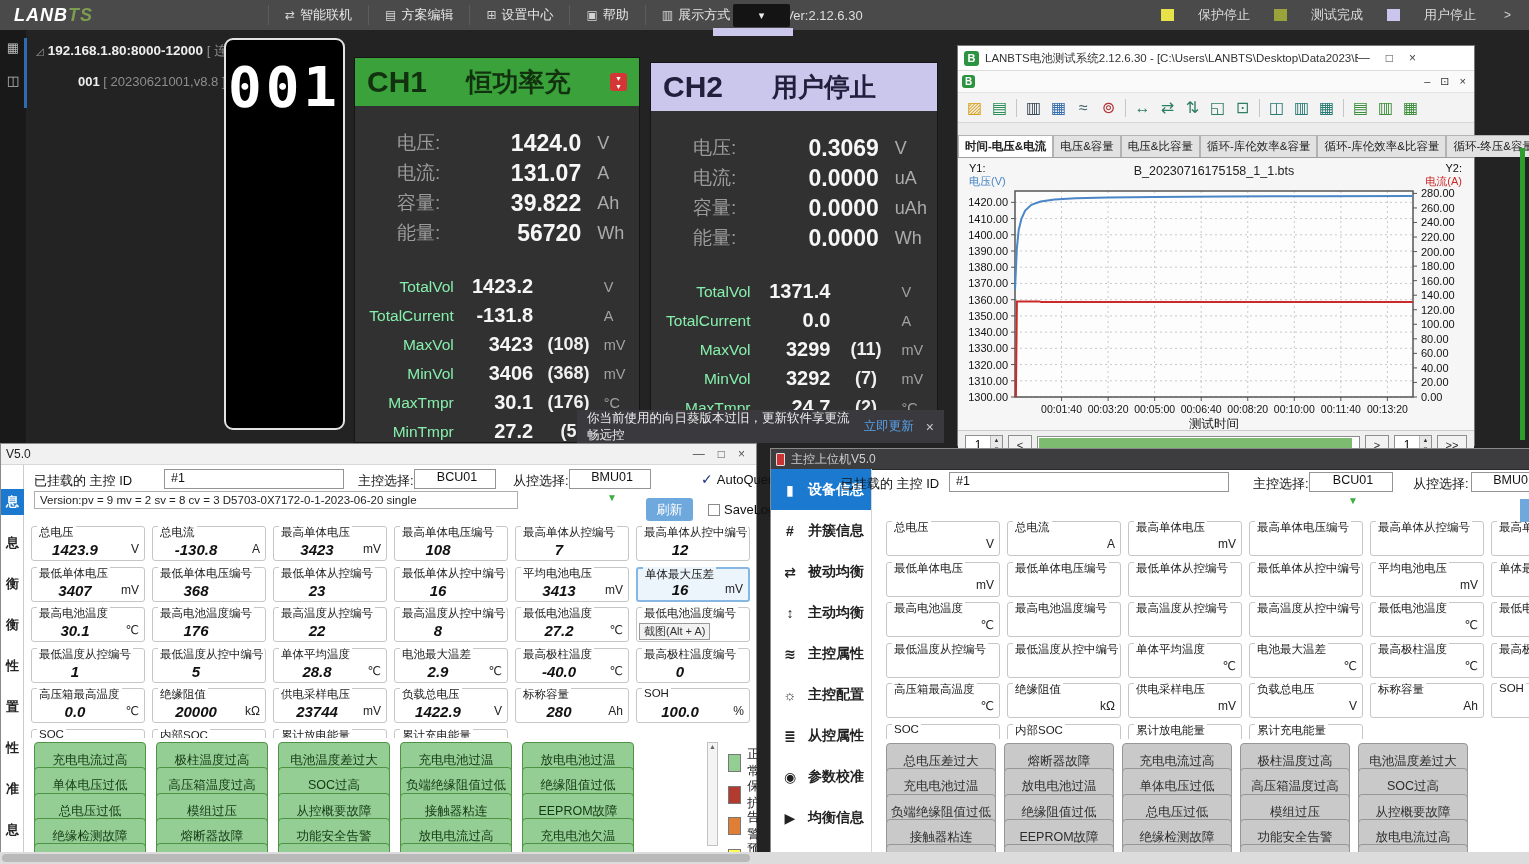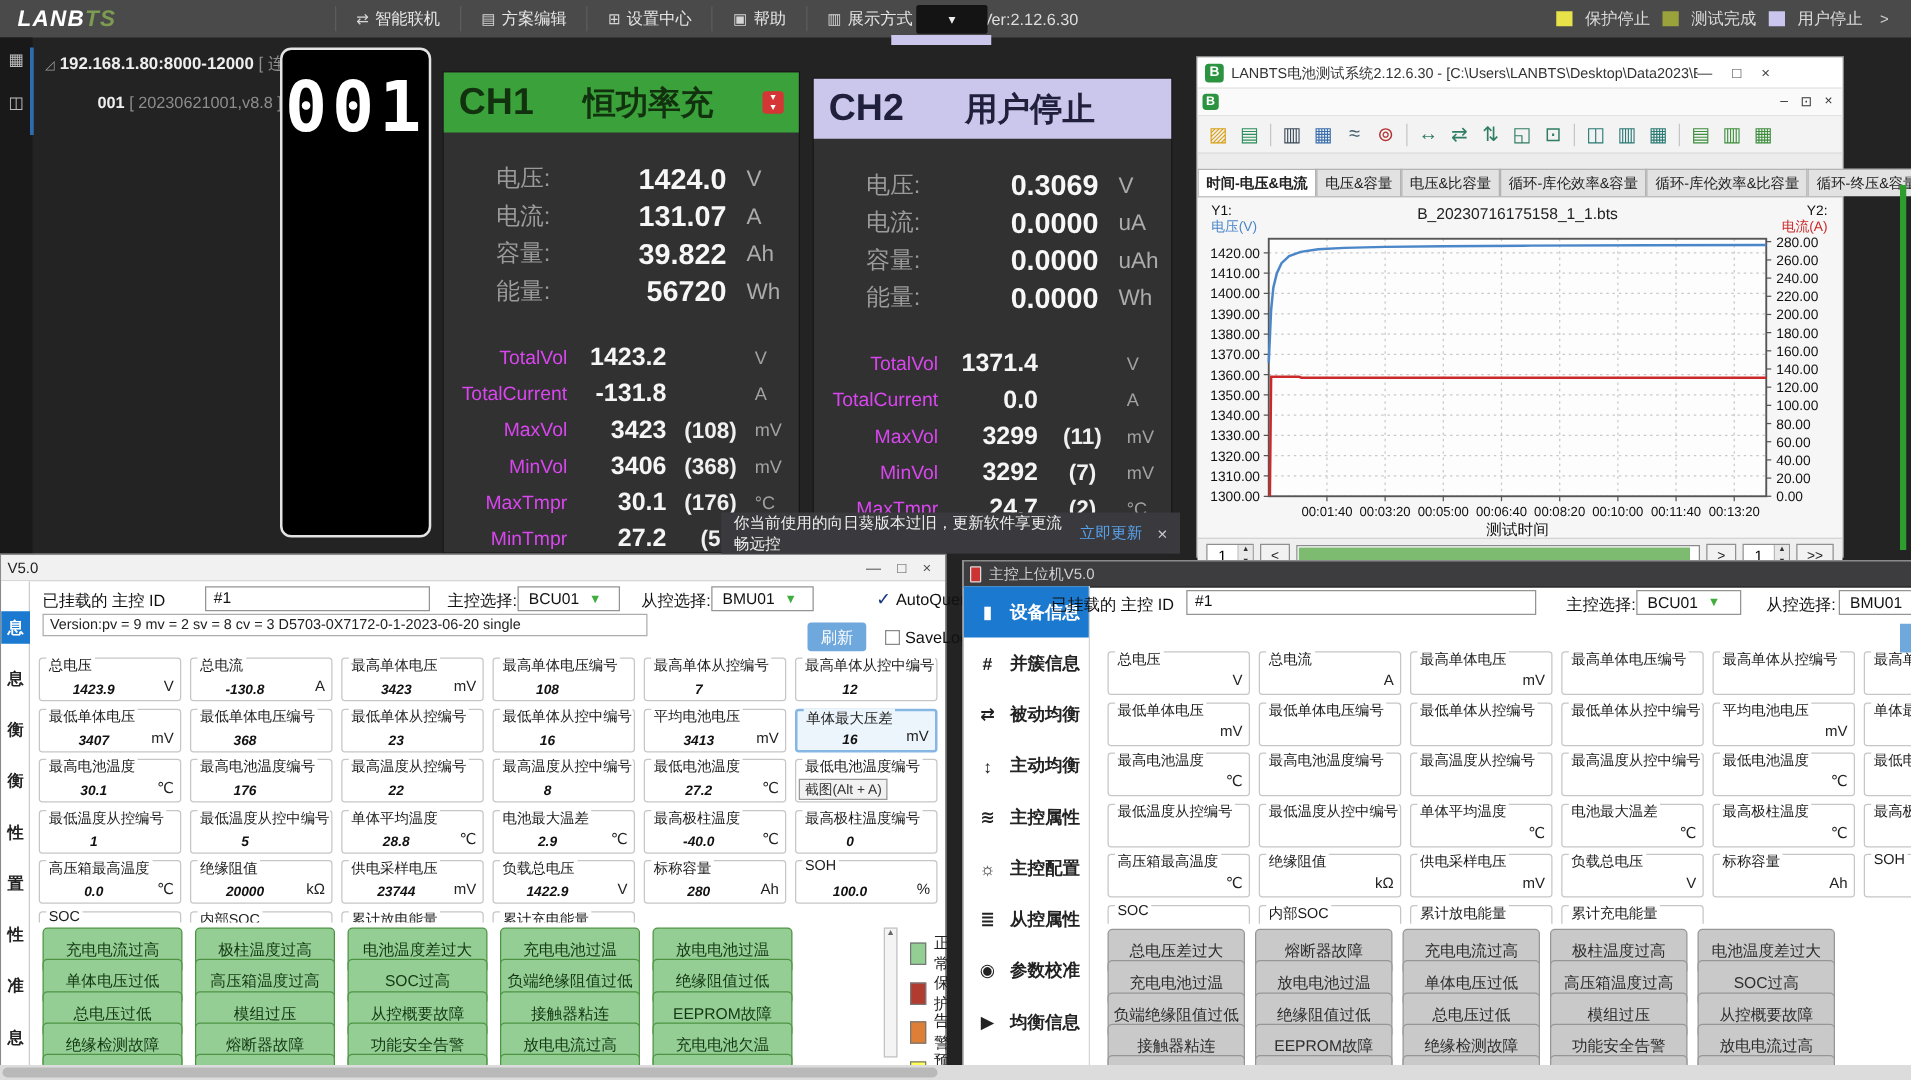--- a/index.html
+++ b/index.html
@@ -11,21 +11,21 @@
   .topbar { left:0; top:0; width:1529px; height:30px; background:#4a4a4a;
     display:flex; align-items:center; color:#e6e6e6; }
   .logo { font-size:18px; font-weight:bold; font-style:italic; color:#fff; margin-left:14px; letter-spacing:1px;}
   .logo .ts { color:#7d9c52; }
   .tb-menu { display:flex; align-items:center; margin-left:175px; }
   .tb-item { display:flex; align-items:center; gap:5px; font-size:13px; padding:0 16px;
     border-right:1px solid #5c5c5c; height:20px; cursor:default; }
   .tb-item:first-child { border-left:1px solid #5c5c5c; }
   .tb-ico { font-size:12px; color:#d5d5d5; }
   .tb-ver { font-size:13px; margin-left:28px; color:#dedede; }
-  .tb-status { margin-left:auto; margin-right:18px; display:flex; align-items:center; gap:10px; font-size:13px; color:#dcdcdc;}
+  .tb-status { margin-left:auto; margin-right:18px; display:flex; align-items:center; gap:24px; font-size:13px; color:#dcdcdc;}
   .tb-badge { width:13px; height:12px; display:inline-block; }
   .tb-arrow { color:#cfcfcf; font-size:12px; margin-left:4px;}
 
   .top-dropdown { left:733px; top:4px; width:57px; height:23px; background:#141414;
     color:#eee; display:flex; align-items:center; justify-content:center; font-size:11px; border-radius:2px;}
 
   
   .rail { left:0; top:30px; width:26px; height:414px; background:#191919; color:#cfcfcf;}
   .rail-ico { width:26px; text-align:center; font-size:13px; margin-top:10px; color:#bdbdbd;}
   .rail-txt { writing-mode:vertical-rl; text-orientation:upright; font-size:12px; font-weight:bold;
@@ -52,21 +52,21 @@
   .ch2 .ch-header { background:#cac6ec; color:#20203c; }
   .ch-flag { width:17px; height:18px; background:#d43535; border-radius:3px; color:#fff;
     font-size:7px; line-height:8px; text-align:center; padding-top:2px;}
   .ch-rows { padding-top:22px; }
   .ch-row { display:flex; align-items:center; height:30px; padding-left:42px; }
   .ch-row .lb { width:76px; font-size:19px; color:#9b9b9b; }
   .ch-row .vl { width:118px; text-align:right; font-size:23px; font-weight:bold; color:#f7f7f7;}
   .ch-row .un { width:60px; padding-left:16px; font-size:18px; color:#ababab; }
   .ch-stats { margin-top:24px; }
   .st-row { display:flex; align-items:center; height:29px; }
-  .st-row .lb { width:112px; text-align:right; font-size:15.5px; color:#d946ef;}
+  .st-row .lb { width:112px; text-align:right; font-size:15.5px; color:#86efac;}
   .st-row .vl { width:90px; text-align:right; font-size:20px; font-weight:bold; color:#f5f5f5;}
   .st-row .pr { width:80px; text-align:center; font-size:18px; font-weight:bold; color:#f0f0f0;}
   .st-row .un { width:40px; font-size:14.5px; color:#a2a2a2;}
   .ch2-tab { left:713px; top:28px; width:80px; height:8px; background:#cac6ec; }
 
   
   .notif { left:577px; top:410px; width:367px; height:33px; background:#3a3a3e;
     display:flex; align-items:center; color:#ededed; font-size:12.5px; padding:0 10px; z-index:30;}
   .notif .lnk { color:#58a0e8; margin-left:8px; white-space:nowrap;}
   .notif .cls { margin-left:12px; color:#c9c9c9; font-size:14px;}
@@ -105,35 +105,35 @@
   
   .bwin { background:#fff; border:1px solid #8a8a8a; }
   .bwin-title { height:21px; background:#f1f1f1; border-bottom:1px solid #d7d7d7; display:flex; align-items:center;
     font-size:12px; color:#222; padding:0 5px;}
   .bwin-ctrl { margin-left:auto; display:flex; gap:13px; color:#555; font-size:12px; margin-right:6px;}
   .dark-title { background:#3d3d40; color:#cfcfcf; border-bottom:1px solid #2a2a2a;}
   .batt-ico { width:9px; height:13px; border:1px solid #ddd; border-radius:1px; background:#c33; margin-right:6px;}
   .form-lbl { font-size:13px; color:#111; white-space:nowrap;}
   .tinput { background:#fff; border:1px solid #949494; font-size:12.5px; padding:1px 6px; height:20px; color:#111;}
   .tselect { background:#fff; border:1px solid #949494; height:20px; display:flex; align-items:center;
-    font-size:12.5px; padding:0 4px 0 8px; gap:8px; color:#111;}
+    font-size:12.5px; padding:0 4px 0 8px; gap:8px; color:#111;flex-direction:column;}
   .tselect .dn { color:#3fae3f; font-size:10px; }
   .chk { display:flex; align-items:center; gap:4px; font-size:13px; color:#111;}
   .chk .bx { width:12px; height:12px; border:1px solid #8a8a8a; background:#fff; font-size:12px;
     line-height:11px; text-align:center; color:#16357f; font-weight:bold;}
   .verbox { border:1px solid #adadad; background:#fff; font-size:11.5px; color:#222; line-height:14px; padding:1px 5px; white-space:nowrap; overflow:hidden;}
   .btn-refresh { background:#6fa8dc; color:#fff; border-radius:3px; font-size:13px;
     display:flex; align-items:center; justify-content:center;}
   .cell { position:absolute; width:114px; height:35px; border:1px solid #c6c6c6; border-radius:3px; background:#fff;}
   .cell.hl { border:2px solid #86b7e2; background:#edf5fc; }
   .cell-lbl { position:absolute; top:-2px; left:5px; font-size:11.5px; color:#1c1c1c; background:inherit;
     background:#fff; padding:0 2px; white-space:nowrap; max-width:106px; overflow:hidden;}
   .cell.hl .cell-lbl { background:#edf5fc; }
   .cell-val { position:absolute; left:4px; right:30px; bottom:2px; text-align:center;
-    font-size:11px; font-weight:bold; font-style:italic; color:#111;}
+    font-size:15px; font-weight:bold; font-style:italic; color:#111;}
   .cell-unit { position:absolute; right:5px; bottom:4px; font-size:12px; color:#222;}
   .cell-tip { position:absolute; left:2px; bottom:1px; border:1px solid #999; background:#f2f2f2;
     font-size:11px; color:#333; padding:0 4px; white-space:nowrap;}
   .alarm { position:absolute; height:37px; border-radius:4px; font-size:12.5px;
     display:flex; align-items:center; justify-content:center; white-space:nowrap; overflow:hidden;}
   .alarm.green { background:#94ce94; border:1px solid #4d9343; color:#143814;}
   .alarm.gray { background:#c9c9c9; border:1px solid #969696; color:#2e2e2e;}
   .legend-item { position:absolute; display:flex; align-items:center; gap:6px; font-size:12.5px; color:#222;}
   .legend-sq { width:18px; height:18px; border:1px solid #777; }
   .lsb-item { position:absolute; left:0; width:23px; height:26px; display:flex; align-items:center;

